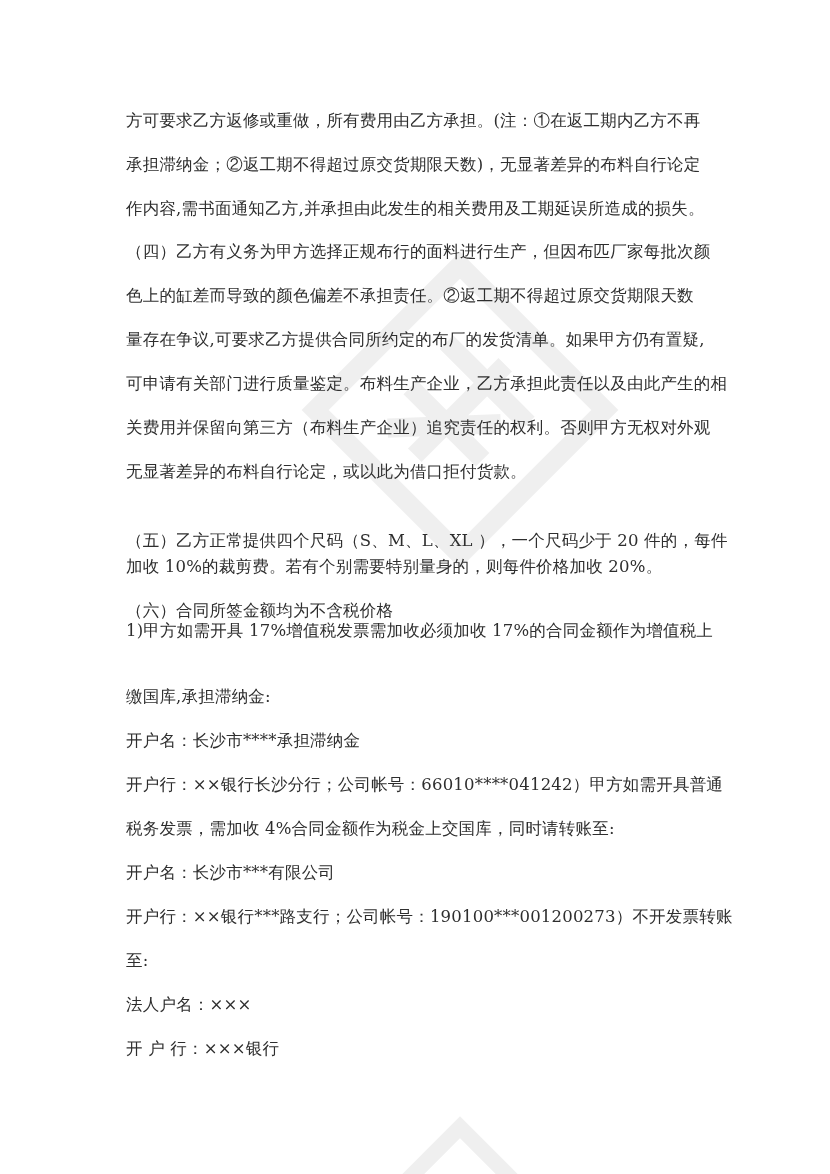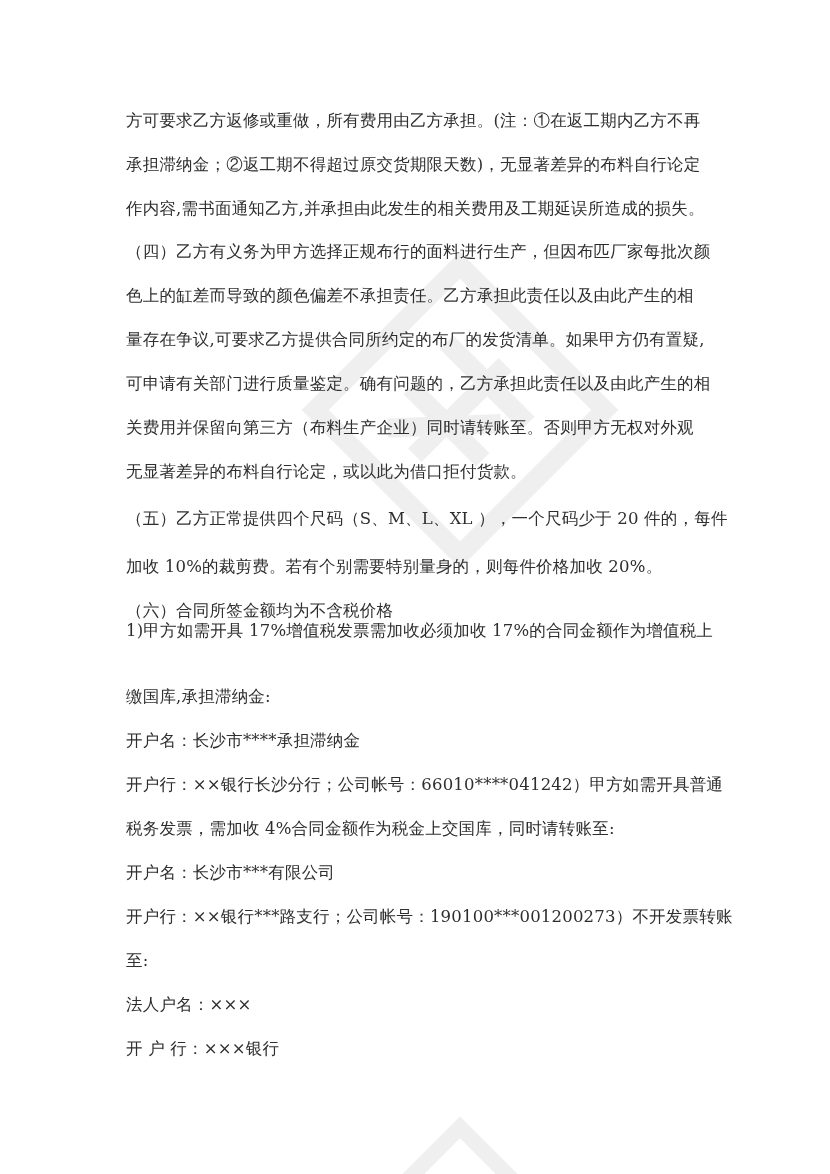--- a/index.html
+++ b/index.html
@@ -61,26 +61,26 @@
       <rect x="18" y="18" width="64" height="64"></rect>
       <path d="M32 38 H68 M50 30 V70 M34 56 H66 M38 70 L62 44"></path>
     </g>
   </svg>
 
   <div class="content">
     <div class="line" style="top:0px">方可要求乙方返修或重做，所有费用由乙方承担。(注：①在返工期内乙方不再</div>
     <div class="line" style="top:44px">承担滞纳金；②返工期不得超过原交货期限天数)，无显著差异的布料自行论定</div>
     <div class="line" style="top:88px">作内容,需书面通知乙方,并承担由此发生的相关费用及工期延误所造成的损失。</div>
     <div class="line" style="top:131px">（四）乙方有义务为甲方选择正规布行的面料进行生产，但因布匹厂家每批次颜</div>
-    <div class="line" style="top:175px">色上的缸差而导致的颜色偏差不承担责任。乙方承担此责任以及由此产生的相</div>
+    <div class="line" style="top:175px">色上的缸差而导致的颜色偏差不承担责任。②返工期不得超过原交货期限天数</div>
     <div class="line" style="top:219px">量存在争议,可要求乙方提供合同所约定的布厂的发货清单。如果甲方仍有置疑,</div>
-    <div class="line" style="top:263px">可申请有关部门进行质量鉴定。确有问题的，乙方承担此责任以及由此产生的相</div>
-    <div class="line" style="top:307px">关费用并保留向第三方（布料生产企业）同时请转账至。否则甲方无权对外观</div>
+    <div class="line" style="top:263px">可申请有关部门进行质量鉴定。布料生产企业，乙方承担此责任以及由此产生的相</div>
+    <div class="line" style="top:307px">关费用并保留向第三方（布料生产企业）追究责任的权利。否则甲方无权对外观</div>
     <div class="line" style="top:351px">无显著差异的布料自行论定，或以此为借口拒付货款。</div>
-    <div class="line" style="top:398px">（五）乙方正常提供四个尺码（S、M、L、XL ），一个尺码少于 20 件的，每件</div>
+    <div class="line" style="top:420px">（五）乙方正常提供四个尺码（S、M、L、XL ），一个尺码少于 20 件的，每件</div>
     <div class="line" style="top:446px">加收 10%的裁剪费。若有个别需要特别量身的，则每件价格加收 20%。</div>
     <div class="line" style="top:490px">（六）合同所签金额均为不含税价格</div>
     <div class="line" style="top:510px">1)甲方如需开具 17%增值税发票需加收必须加收 17%的合同金额作为增值税上</div>
     <div class="line" style="top:576px">缴国库,承担滞纳金:</div>
     <div class="line" style="top:620px">开户名：长沙市****承担滞纳金</div>
     <div class="line" style="top:664px">开户行：××银行长沙分行；公司帐号：66010****041242）甲方如需开具普通</div>
     <div class="line" style="top:708px">税务发票，需加收 4%合同金额作为税金上交国库，同时请转账至:</div>
     <div class="line" style="top:752px">开户名：长沙市***有限公司</div>
     <div class="line" style="top:796px">开户行：××银行***路支行；公司帐号：190100***001200273）不开发票转账</div>
     <div class="line" style="top:840px">至:</div>

